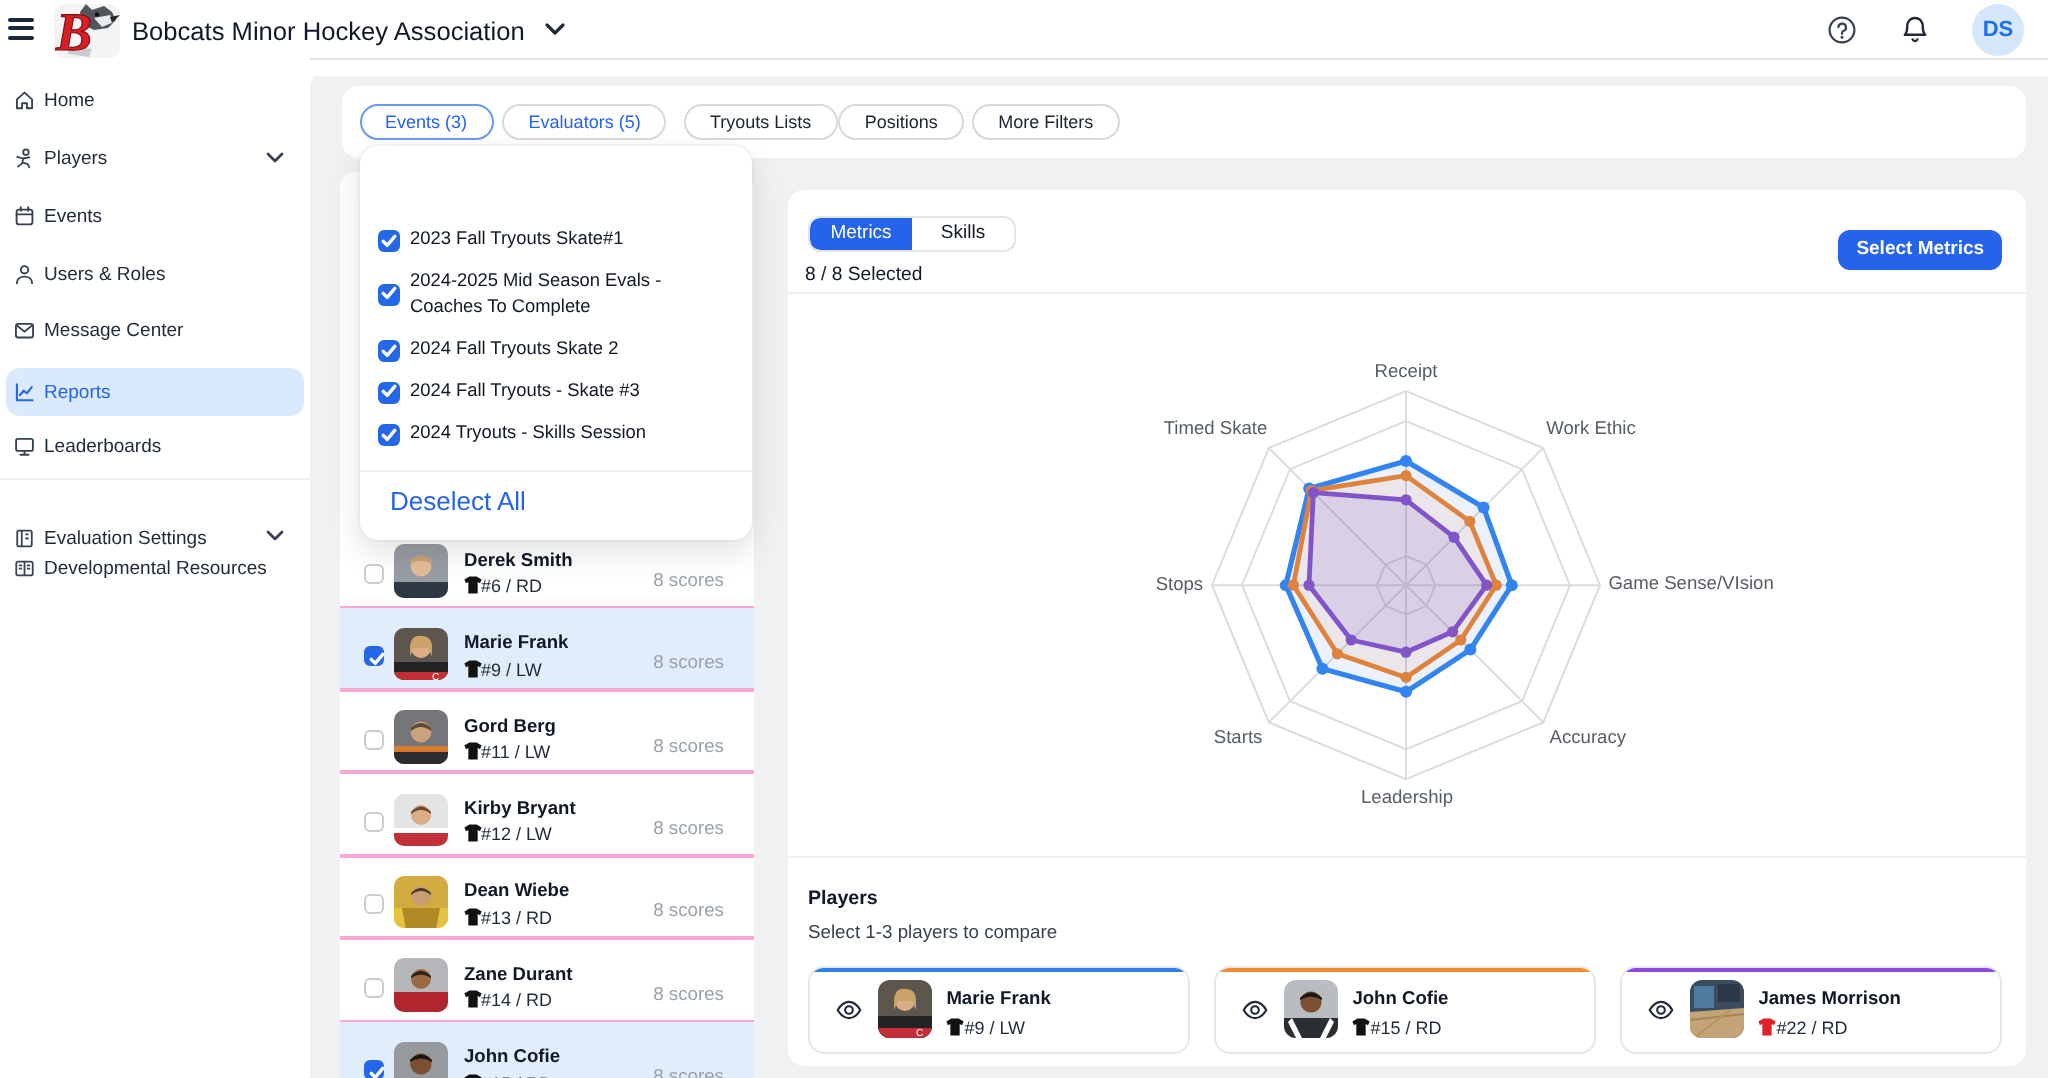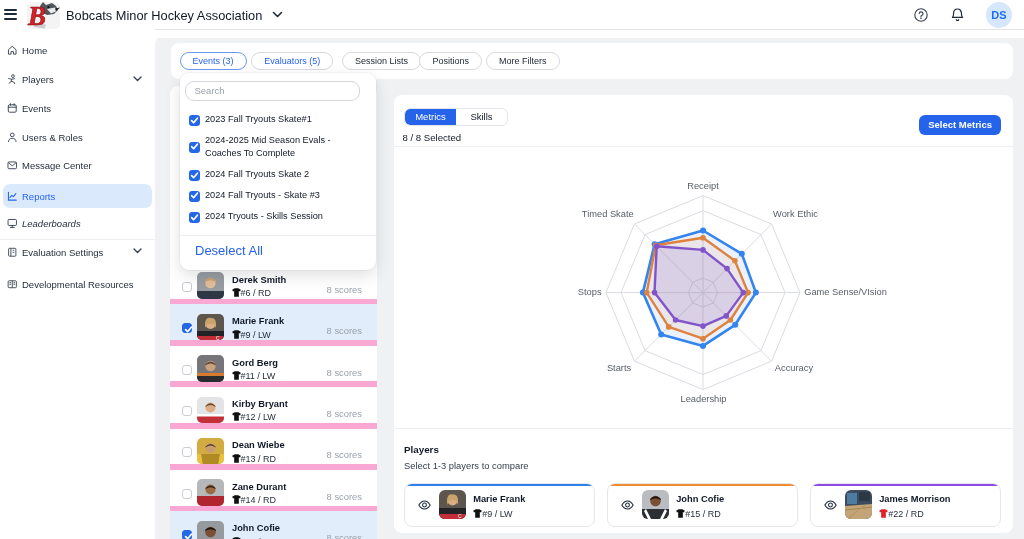--- a/index.html
+++ b/index.html
@@ -22,21 +22,21 @@
   #sdivider { position:absolute; left:0; top:201px; width:155px; height:1px; background:#eef0f2; }
   
   #content { position:absolute; left:155px; top:35px; width:869px; height:504px;
      background:#f0f1f3; border-top-left-radius:9px; z-index:1; }
   .card { position:absolute; background:#fff; border-radius:8px; }
   
   .chip { position:absolute; top:8.9px; height:18.3px; border-radius:9.5px; border:1px solid #d6dade;
      font-size:9px; color:#1b2430; display:flex; align-items:center; padding:0 12px; background:#fff; white-space:nowrap;}
   .chip.blue { color:#2563eb; } .chip.bblue { border-color:#6a9af0; color:#2563eb; }
   
-  .prow { position:absolute; left:0; width:207px; height:41.8px; border-bottom:6px solid #f9a8d4; }
+  .prow { position:absolute; left:0; width:207px; height:41.8px; border-bottom:2px solid #f9a8d4; }
   .prow.sel { background:#e1edfb; }
   .pcheck { position:absolute; left:12px; top:19px; width:10px; height:10px; border-radius:3px;
      border:1px solid #c9cdd3; background:#fff; }
   .pcheck.on { background:#2468e8; border-color:#2468e8; } .pcheck svg, .dcheck svg { display:block; position:absolute; left:-0.5px; top:-0.5px; }
   .pava { position:absolute; left:27.4px; top:9.6px; width:26.5px; height:26.5px; border-radius:5px; overflow:hidden; }
   .pname { position:absolute; left:62px; top:12px; font-size:9.3px; font-weight:bold; color:#111827; white-space:nowrap;}
   .psub { position:absolute; left:61.5px; top:25.5px; font-size:9px; color:#1f2937; white-space:nowrap;}
   .pscore { position:absolute; right:15px; top:21px; font-size:9.4px; color:#9ba1ab; }
   
   .tabwrap { position:absolute; left:10.5px; top:13px; width:104px; height:18px; border:1px solid #e3e6ea;
@@ -57,21 +57,21 @@
   .dcheck { width:11px; height:11px; border-radius:3px; background:#2468e8; position:absolute; left:0; }
   .dtext { position:absolute; left:16px; font-size:9.2px; color:#111827; white-space:nowrap; }
 </style>
 </head>
 <body>
 <div id="content">
 
   <div class="card" style="left:16px; top:8.2px; width:842px; height:36px;">
     <div class="chip bblue" style="left:8.5px;">Events (3)</div>
     <div class="chip blue" style="left:80.3px;">Evaluators (5)</div>
-    <div class="chip" style="left:171px;">Session Lists</div>
+    <div class="chip" style="left:171px;">Tryouts Lists</div>
     <div class="chip" style="left:248.4px;">Positions</div>
     <div class="chip" style="left:315.1px;">More Filters</div>
   </div>
 
   <div class="card" style="left:15px; top:51px; width:207px; height:600px;">
     <div style="position:absolute; left:0; top:176.8px; width:207px;">
       <div class="prow" style="top:0;">
         <div class="pcheck"></div>
         <div class="pava"><svg width="27" height="27">
               <rect width="27" height="27" fill="#989da3"></rect>
@@ -301,21 +301,20 @@
             <path d="M2 29 L20 15" stroke="#b5955e" stroke-width="1" fill="none"></path>
           </svg></div>
       <div style="position:absolute; left:68px; top:10px; font-size:9.3px; font-weight:bold; color:#111827;">James Morrison</div>
       <div style="position:absolute; left:68px; top:24.5px; font-size:9px; color:#1f2937;"><svg width="9" height="9" viewBox="0 0 10 10" style="vertical-align:-1px;">
             <path d="M3 0.3 L7 0.3 L9.8 1.9 L8.9 4 L7.6 3.4 L7.6 9.7 L2.4 9.7 L2.4 3.4 L1.1 4 L0.2 1.9 Z" fill="#e02128"></path>
           </svg>#22 / RD</div>
     </div>
   </div>
 </div>
 <div id="dropdown">
-  <div id="search">Search</div>
   <div class="ditem" style="top:42.1px;">
       <div class="dcheck">
         <svg width="11" height="11" viewBox="0 0 11 11">
           <path d="M2.6 5.7 L4.6 7.7 L8.4 3.2" stroke="#fff" stroke-width="1.7" fill="none" stroke-linecap="round" stroke-linejoin="round"></path>
         </svg>
       </div>
       <div class="dtext" style="top:-1px;">2023 Fall Tryouts Skate#1</div>
     </div>
   <div class="ditem" style="top:68.2px;">
       <div class="dcheck" style="top:0.5px;">
@@ -427,29 +426,29 @@
       </svg>
     <div class="lb">Message Center</div>
   </div>
   <div class="sitem active" style="top:146px;">
     <svg class="ic" viewBox="0 0 13 13">
         <path d="M1.8 1.5 V11.3 H11.5" fill="none" stroke="#2563eb" stroke-width="1.3" stroke-linecap="round"></path>
         <path d="M3.6 8.2 L6 5.4 L7.9 7 L11 3.2" fill="none" stroke="#2563eb" stroke-width="1.3" stroke-linecap="round" stroke-linejoin="round"></path>
       </svg>
     <div class="lb">Reports</div>
   </div>
-  <div class="sitem" style="top:173px;font-style:italic;">
+  <div class="sitem" style="top:173px;">
     <svg class="ic" viewBox="0 0 13 13">
         <rect x="1.3" y="1.8" width="10.4" height="7.4" rx="1.2" fill="none" stroke="#374151" stroke-width="1.15"></rect>
         <path d="M6.5 9.2 V11.6 M4 11.6 H9" stroke="#374151" stroke-width="1.15" fill="none" stroke-linecap="round"></path>
       </svg>
     <div class="lb">Leaderboards</div>
   </div>
   <div id="sdivider"></div>
-  <div class="sitem" style="top:202px;">
+  <div class="sitem" style="top:219px;">
     <svg class="ic" viewBox="0 0 13 13">
         <rect x="2" y="1.6" width="9" height="9.8" rx="1" fill="none" stroke="#374151" stroke-width="1.1"></rect>
         <path d="M4.8 1.6 V11.4 M7 4 H9 M7 6.5 H9" stroke="#374151" stroke-width="1.1" fill="none"></path>
       </svg>
     <div class="lb">Evaluation Settings</div>
     <svg class="chev" width="9" height="6" viewBox="0 0 9 6">
         <path d="M1 1 L4.5 4.5 L8 1" stroke="#374151" stroke-width="1.4" fill="none" stroke-linecap="round" stroke-linejoin="round"></path>
       </svg>
   </div>
   <div class="sitem" style="top:234px;">

